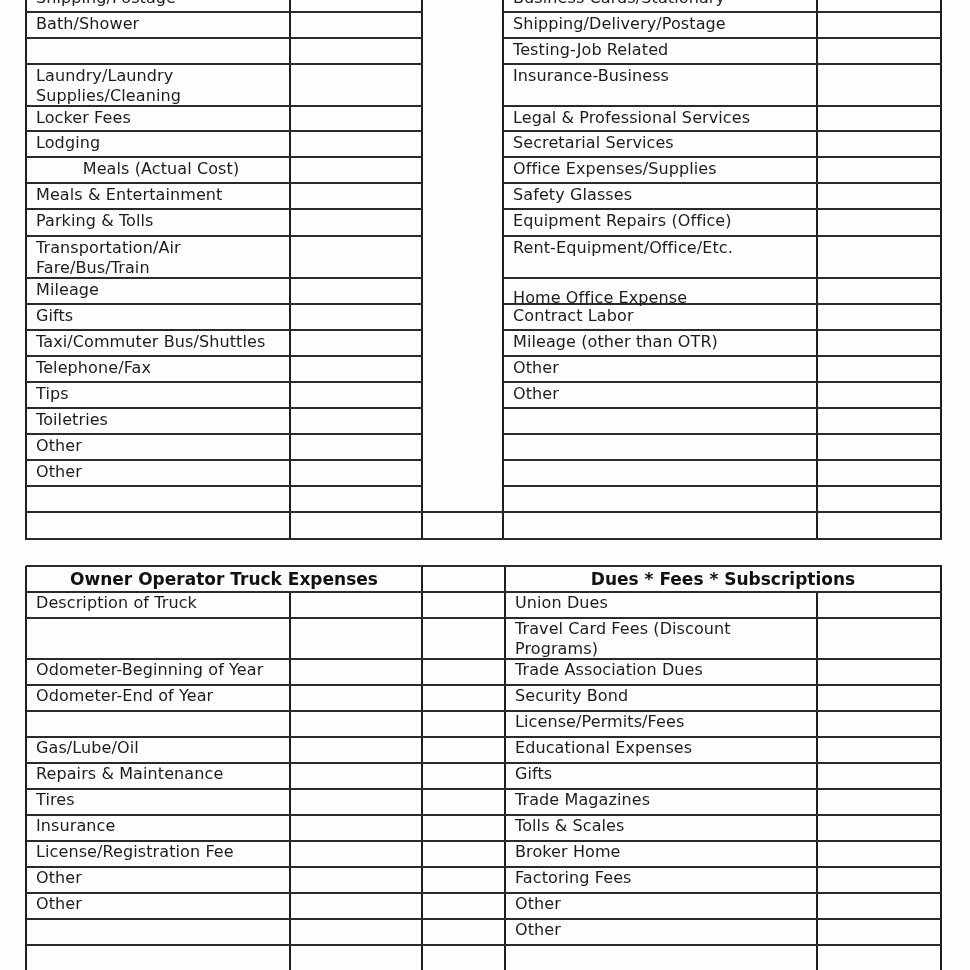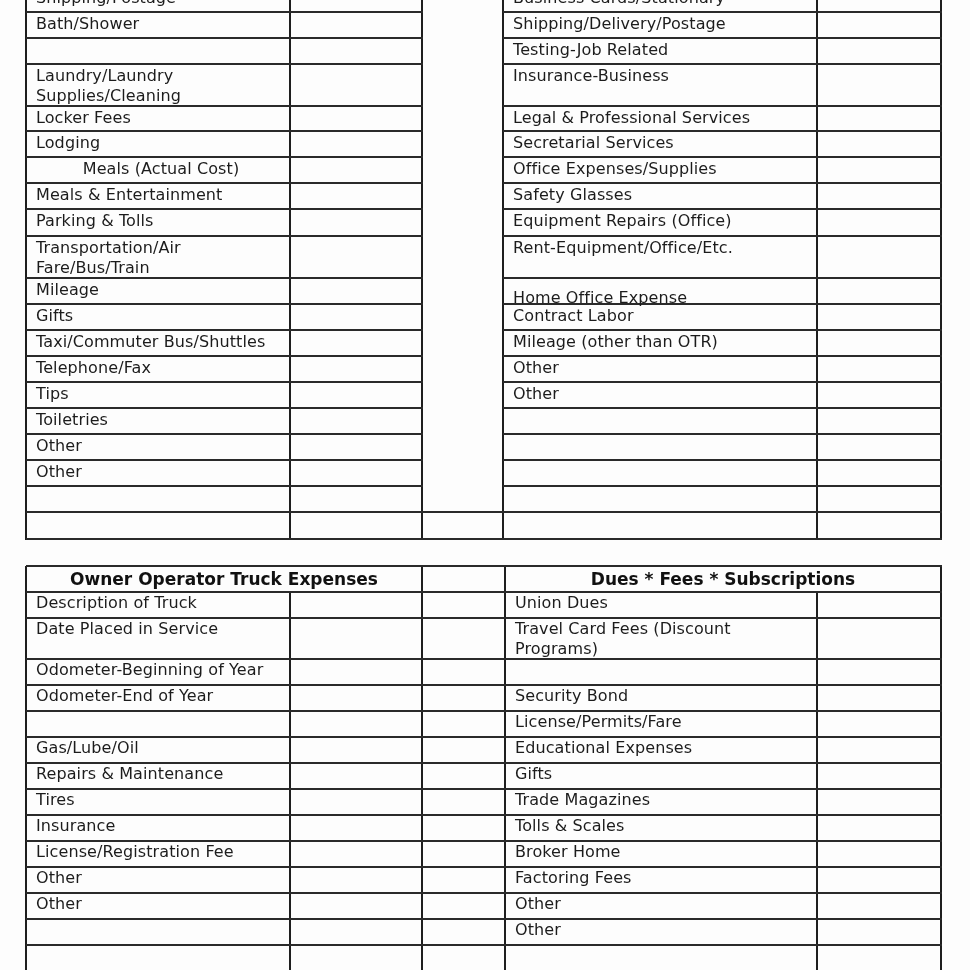--- a/index.html
+++ b/index.html
@@ -182,38 +182,38 @@
     <div class="hline" style="left: 505px; top: 918px; width: 437px;"></div>
     <div class="hline" style="left: 26px; top: 944px; width: 480px;"></div>
     <div class="hline" style="left: 505px; top: 944px; width: 437px;"></div>
     <div class="hdr-text" style="left: 26px; top: 568px; width: 396px;">Owner Operator Truck Expenses</div>
     <div class="hdr-text" style="left: 505px; top: 568px; width: 436px;">Dues * Fees * Subscriptions</div>
     <div class="cell-text" style="left: 36px; top: 593px; width: 250px;">Description of Truck</div>
     <div class="amount-cell" style="left: 292px; top: 593px; width: 129px; height: 24px;"></div>
     <div class="amount-cell" style="left: 424px; top: 593px; width: 80px; height: 24px;"></div>
     <div class="cell-text" style="left: 515px; top: 593px; width: 298px;">Union Dues</div>
     <div class="amount-cell" style="left: 819px; top: 593px; width: 121px; height: 24px;"></div>
-    <div class="cell-text" style="left: 36px; top: 619px; width: 250px;">Date Placed in Service</div>
     <div class="amount-cell" style="left: 292px; top: 619px; width: 129px; height: 39px;"></div>
     <div class="amount-cell" style="left: 424px; top: 619px; width: 80px; height: 39px;"></div>
     <div class="cell-text" style="left: 515px; top: 619px; width: 298px;">Travel Card Fees (Discount
 Programs)</div>
     <div class="amount-cell" style="left: 819px; top: 619px; width: 121px; height: 39px;"></div>
     <div class="cell-text" style="left: 36px; top: 660px; width: 250px;">Odometer-Beginning of Year</div>
     <div class="amount-cell" style="left: 292px; top: 660px; width: 129px; height: 24px;"></div>
     <div class="amount-cell" style="left: 424px; top: 660px; width: 80px; height: 24px;"></div>
+    <div class="cell-text" style="left: 515px; top: 660px; width: 298px;">Trade Association Dues</div>
     <div class="amount-cell" style="left: 819px; top: 660px; width: 121px; height: 24px;"></div>
     <div class="cell-text" style="left: 36px; top: 686px; width: 250px;">Odometer-End of Year</div>
     <div class="amount-cell" style="left: 292px; top: 686px; width: 129px; height: 24px;"></div>
     <div class="amount-cell" style="left: 424px; top: 686px; width: 80px; height: 24px;"></div>
     <div class="cell-text" style="left: 515px; top: 686px; width: 298px;">Security Bond</div>
     <div class="amount-cell" style="left: 819px; top: 686px; width: 121px; height: 24px;"></div>
     <div class="amount-cell" style="left: 292px; top: 712px; width: 129px; height: 24px;"></div>
     <div class="amount-cell" style="left: 424px; top: 712px; width: 80px; height: 24px;"></div>
-    <div class="cell-text" style="left: 515px; top: 712px; width: 298px;">License/Permits/Fare</div>
+    <div class="cell-text" style="left: 515px; top: 712px; width: 298px;">License/Permits/Fees</div>
     <div class="amount-cell" style="left: 819px; top: 712px; width: 121px; height: 24px;"></div>
     <div class="cell-text" style="left: 36px; top: 738px; width: 250px;">Gas/Lube/Oil</div>
     <div class="amount-cell" style="left: 292px; top: 738px; width: 129px; height: 24px;"></div>
     <div class="amount-cell" style="left: 424px; top: 738px; width: 80px; height: 24px;"></div>
     <div class="cell-text" style="left: 515px; top: 738px; width: 298px;">Educational Expenses</div>
     <div class="amount-cell" style="left: 819px; top: 738px; width: 121px; height: 24px;"></div>
     <div class="cell-text" style="left: 36px; top: 764px; width: 250px;">Repairs &amp; Maintenance</div>
     <div class="amount-cell" style="left: 292px; top: 764px; width: 129px; height: 24px;"></div>
     <div class="amount-cell" style="left: 424px; top: 764px; width: 80px; height: 24px;"></div>
     <div class="cell-text" style="left: 515px; top: 764px; width: 298px;">Gifts</div>

